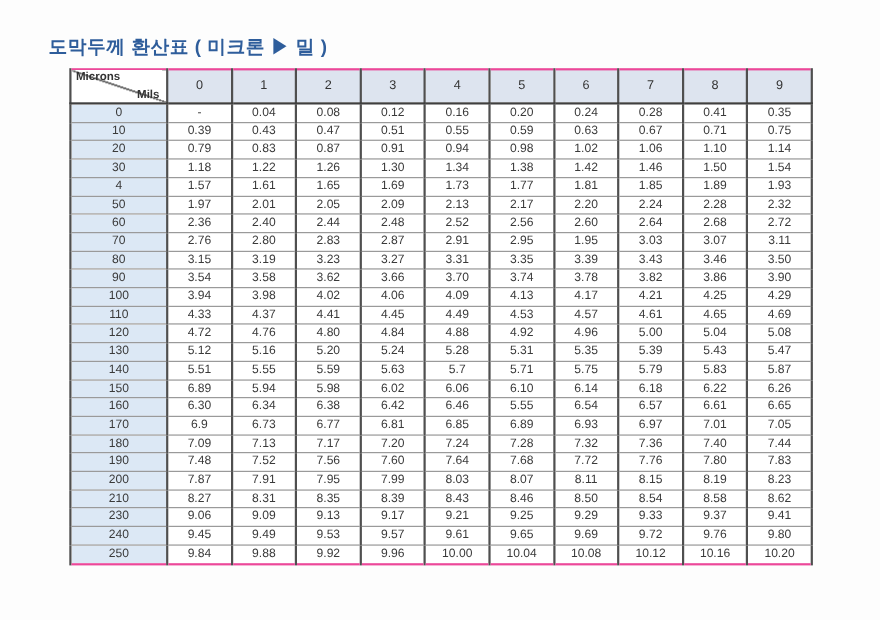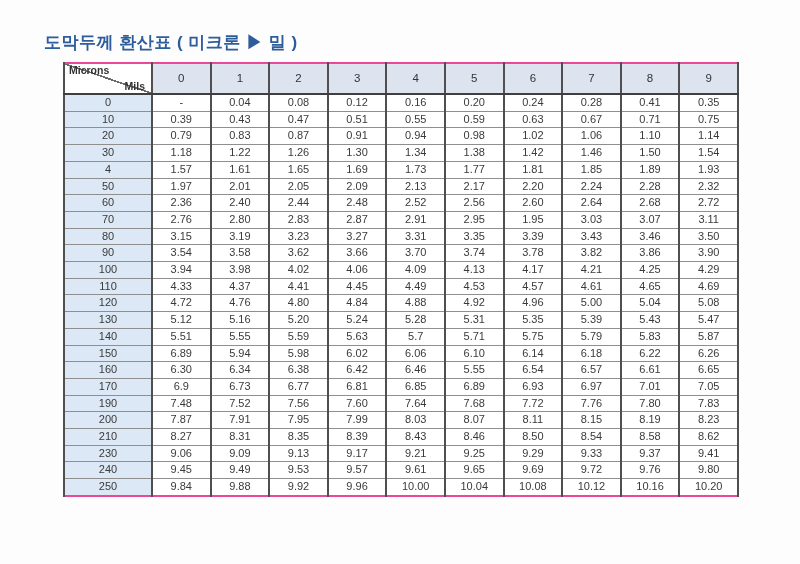--- a/index.html
+++ b/index.html
@@ -330,20 +330,33 @@
         <td>6.77</td>
         <td>6.81</td>
         <td>6.85</td>
         <td>6.89</td>
         <td>6.93</td>
         <td>6.97</td>
         <td>7.01</td>
         <td>7.05</td>
       </tr>
       <tr>
+        <td class="row-label">180</td>
+        <td>7.09</td>
+        <td>7.13</td>
+        <td>7.17</td>
+        <td>7.20</td>
+        <td>7.24</td>
+        <td>7.28</td>
+        <td>7.32</td>
+        <td>7.36</td>
+        <td>7.40</td>
+        <td>7.44</td>
+      </tr>
+      <tr>
         <td class="row-label">190</td>
         <td>7.48</td>
         <td>7.52</td>
         <td>7.56</td>
         <td>7.60</td>
         <td>7.64</td>
         <td>7.68</td>
         <td>7.72</td>
         <td>7.76</td>
         <td>7.80</td>

